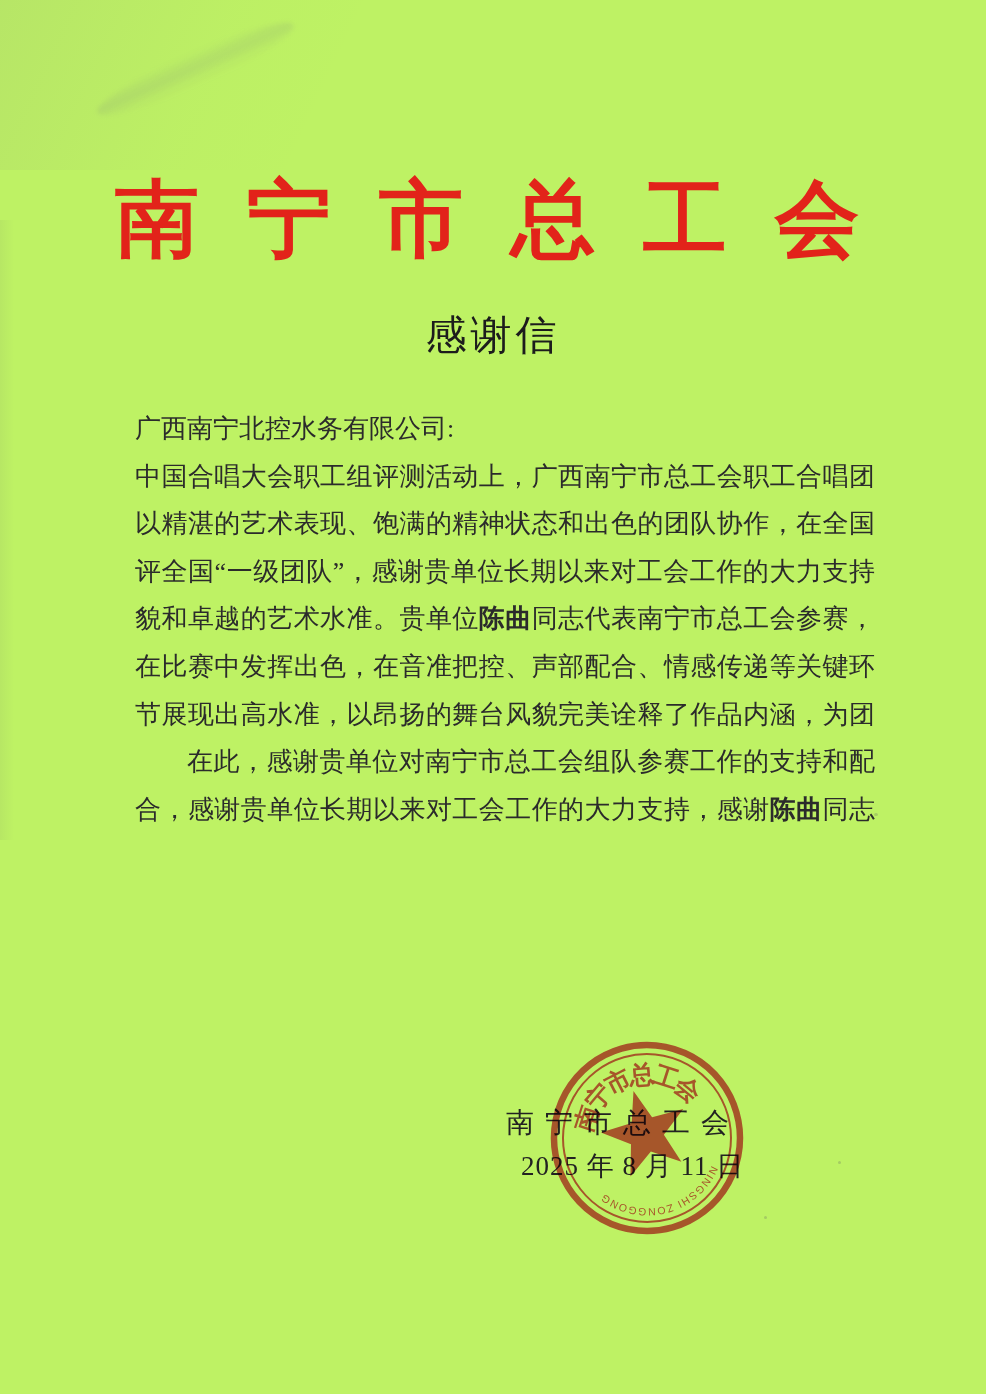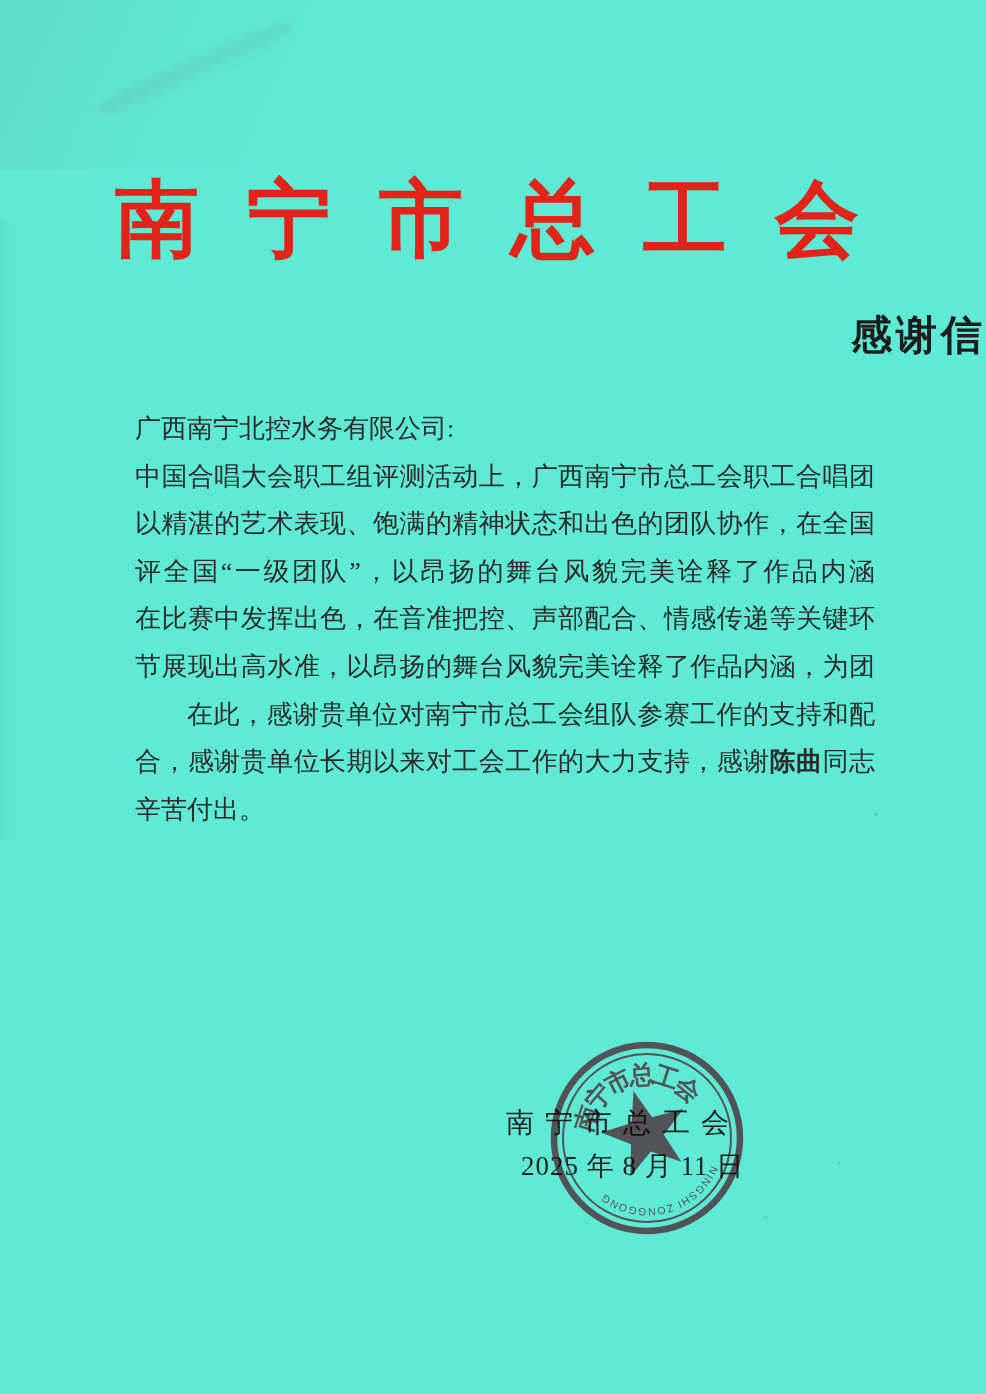--- a/index.html
+++ b/index.html
@@ -4,41 +4,41 @@
 <style>
   html,body{margin:0;padding:0;}
   body{
     background:#e9e9e9;
     font-family:"Liberation Serif","DejaVu Serif",serif;
   }
   .page{
     position:relative;
     width:986px;height:1394px;
     margin:0 auto;
-    background:#5eead4;
+    background:#bef264;
     overflow:hidden;
     color:#2b2b2b;
   }
   
   .letterhead{
     position:absolute;
     left:115px;top:176px;
     font-size:84px;
     font-weight:bold;
     letter-spacing:48px;
     white-space:nowrap;
     line-height:1.05;
   }
   
   .doc-title{
     position:absolute;
     left:0;right:0;top:308px;
-    text-align:right;
+    text-align:center;
     font-size:41px;
-    font-weight:bold;
+    font-weight:normal;
     letter-spacing:4px;
     color:#1c1c1c;
   }
   
   .body-block{
     position:absolute;
     left:135px;top:405px;
     width:740px;
     font-size:26px;
     line-height:47.6px;
@@ -119,26 +119,26 @@
   <div class="speck" style="left:764px;top:1216px;width:3px;height:3px;"></div>
 
   <div class="letterhead" style="color:#e2231a;">南宁市总工会</div>
 
   <div class="doc-title">感谢信</div>
 
   <div class="body-block">
     <div class="line short">广西南宁北控水务有限公司:</div>
     <div class="line justified">中国合唱大会职工组评测活动上，广西南宁市总工会职工合唱团</div>
     <div class="line justified">以精湛的艺术表现、饱满的精神状态和出色的团队协作，在全国</div>
-    <div class="line justified">评全国“一级团队”，以昂扬的舞台风貌完美诠释了作品内涵</div>
+    <div class="line justified">评全国“一级团队”，感谢贵单位长期以来对工会工作的大力支持</div>
+    <div class="line justified"><span>貌和卓越的艺术水准。贵单位</span><span class="person-name">陈曲</span><span>同志代表南宁市总工会参赛，</span></div>
     <div class="line justified">在比赛中发挥出色，在音准把控、声部配合、情感传递等关键环</div>
     <div class="line justified">节展现出高水准，以昂扬的舞台风貌完美诠释了作品内涵，为团</div>
     <div class="line justified indent">在此，感谢贵单位对南宁市总工会组队参赛工作的支持和配</div>
     <div class="line justified"><span>合，感谢贵单位长期以来对工会工作的大力支持，感谢</span><span class="person-name">陈曲</span><span>同志</span></div>
-    <div class="line short">辛苦付出。</div>
   </div>
 
   <div class="signature">南宁市总工会</div>
   <div class="date-line">2025 年 8 月 11 日</div>
 
   <svg class="seal" viewBox="0 0 250 250">
     <g transform="translate(125,125) rotate(-16)" fill="none" stroke="#dd4c5c">
       <circle cx="0" cy="0" r="93" stroke-width="6.5"></circle>
       <circle cx="0" cy="0" r="84" stroke-width="2"></circle>
       <polygon transform="translate(0,-4)" fill="#dd4c5c" stroke="none" points="0,-45 10.6,-14.6 42.8,-13.9 17.1,5.6 26.5,36.4 0,18 -26.5,36.4 -17.1,5.6 -42.8,-13.9 -10.6,-14.6"></polygon>

